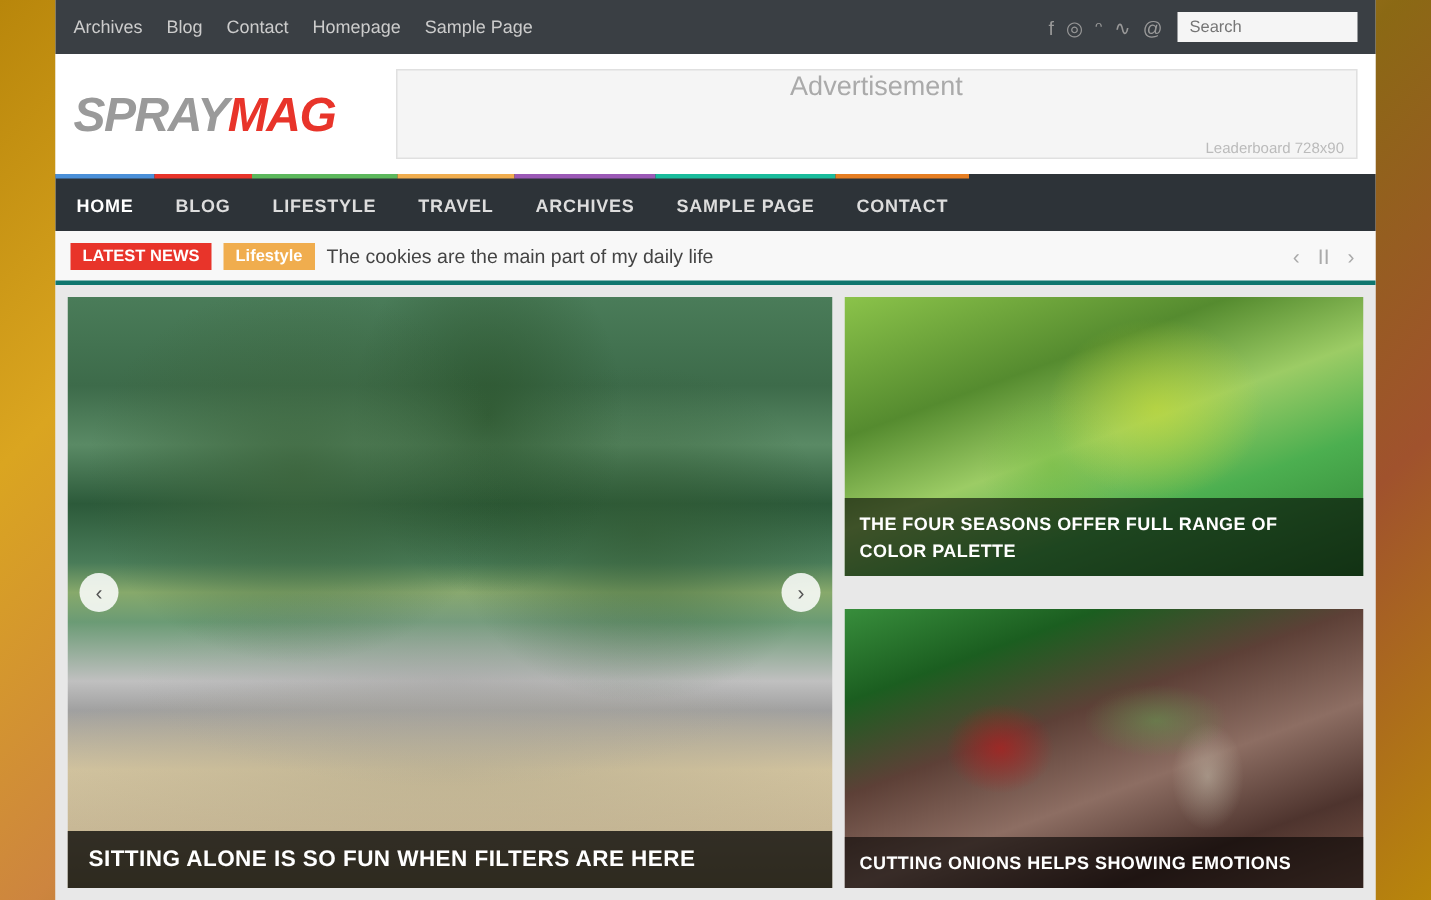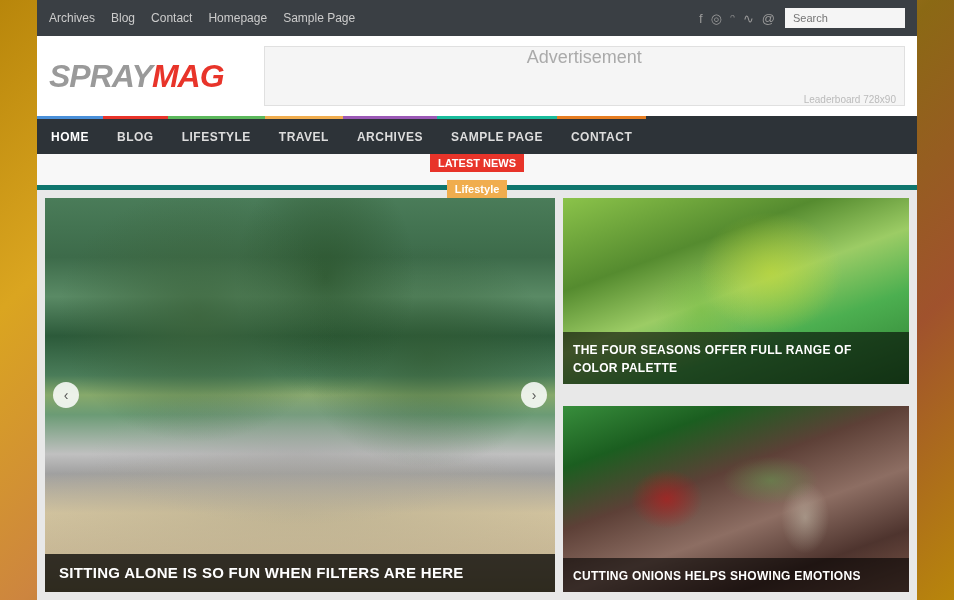--- a/index.html
+++ b/index.html
@@ -151,22 +151,21 @@
     .nav-item.contact { border-top-color: #e67e22; }
 
     
     .latest-news-bar {
       background: #f8f8f8;
       height: 36px;
       display: flex;
       align-items: center;
       padding: 0 10px;
       gap: 8px;
-      border-bottom: 5px solid #0f766e;
-      flex-direction: column;
+      border-bottom: 3px solid #0f766e;
     }
     .latest-badge {
       background: #e8342a;
       color: #fff;
       font-size: 11px;
       font-weight: bold;
       padding: 3px 8px;
       text-transform: uppercase;
     }
     .category-badge {
@@ -368,20 +367,21 @@
     <div class="nav-item lifestyle">LIFESTYLE</div>
     <div class="nav-item travel">TRAVEL</div>
     <div class="nav-item archives">ARCHIVES</div>
     <div class="nav-item sample-page">SAMPLE PAGE</div>
     <div class="nav-item contact">CONTACT</div>
   </nav>
 
   <div class="latest-news-bar">
     <span class="latest-badge">LATEST NEWS</span>
     <span class="category-badge">Lifestyle</span>
+    <span class="news-title">The cookies are the main part of my daily life</span>
     <div class="news-controls">
       <span class="news-control-btn">‹</span>
       <span class="news-control-btn">II</span>
       <span class="news-control-btn">›</span>
     </div>
   </div>
 
   <div class="content-area">
 
     <div class="featured-main">

